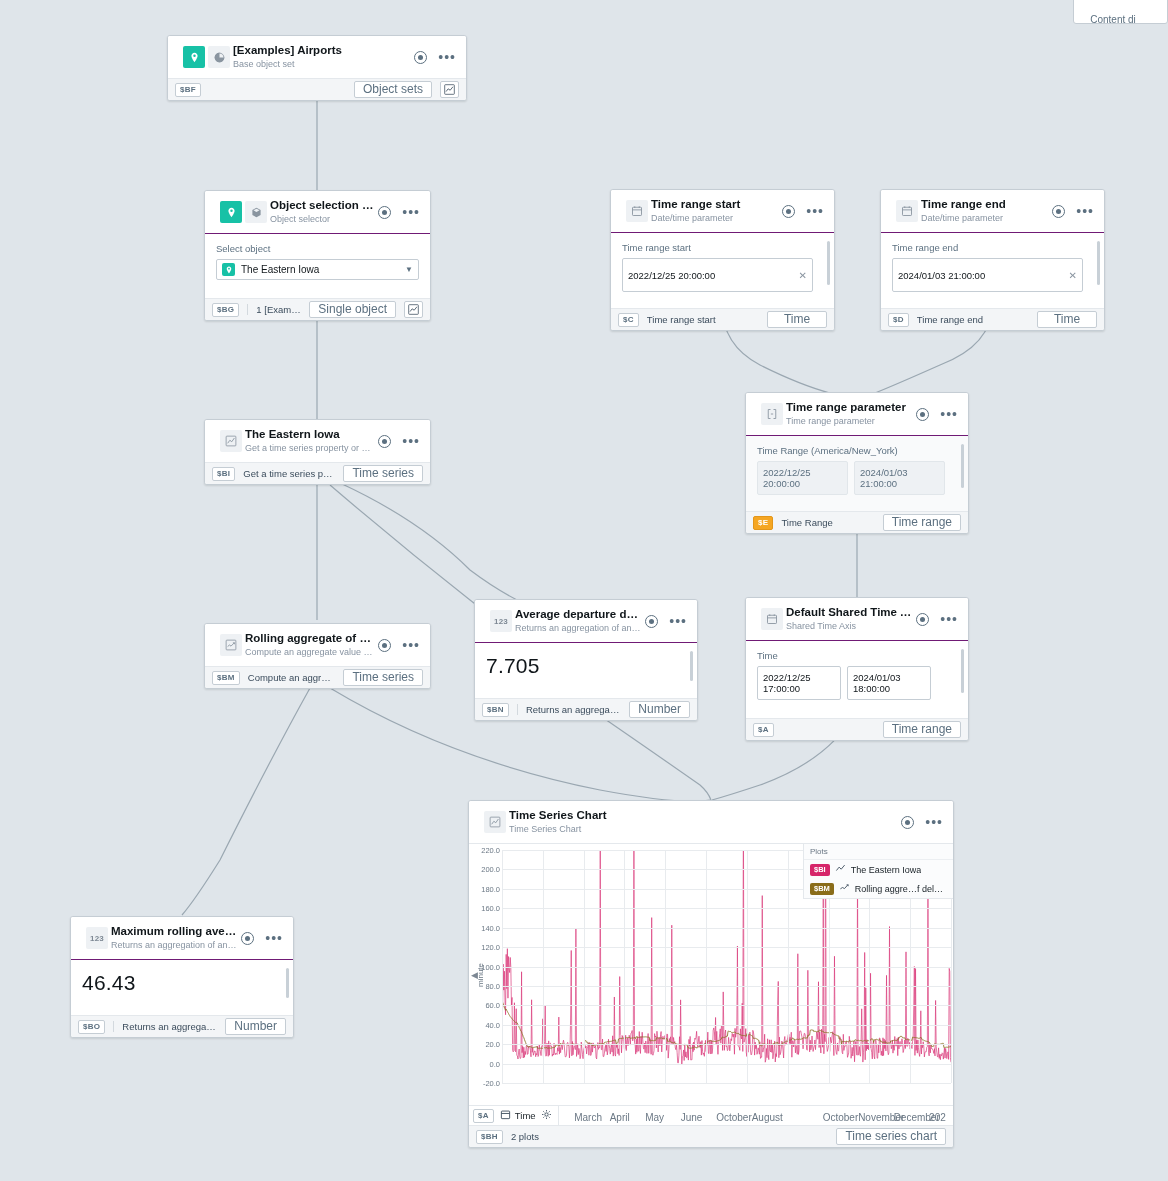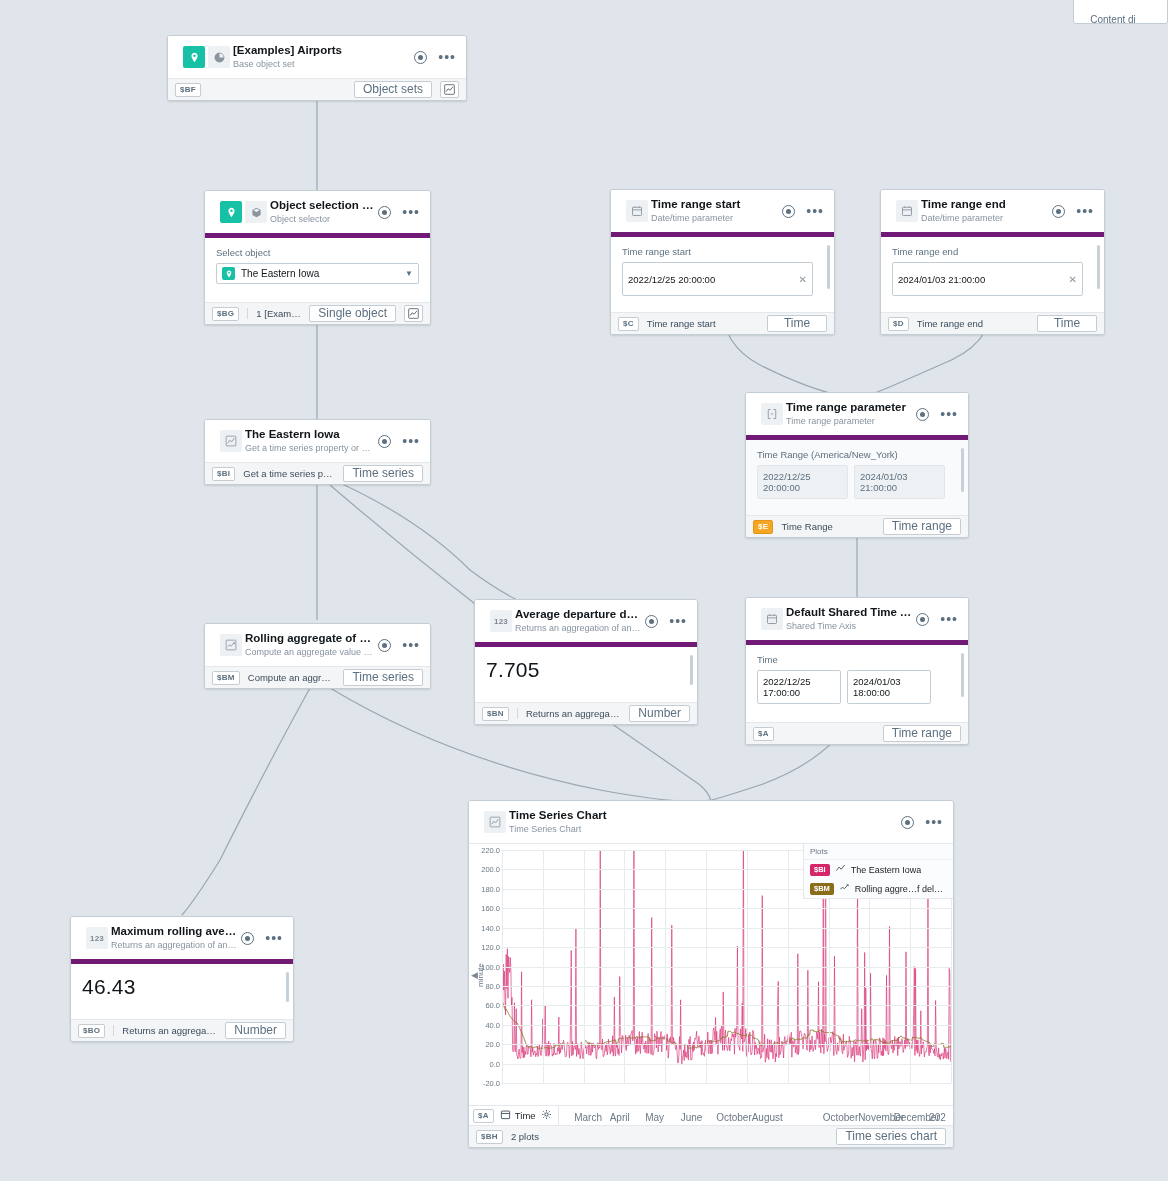--- a/index.html
+++ b/index.html
@@ -41,21 +41,21 @@
   .nicon.grey { background:#eef1f4; color:#8a95a0; }
   .nicon.plain { background:#eef1f4; color:#7d8894; font-size:8px; font-weight:bold; letter-spacing:.2px; }
   .ntitle-wrap { flex:1 1 auto; min-width:0; }
   .ntitle { font-size:11.5px; font-weight:bold; color:#10161a; line-height:13px; white-space:nowrap; overflow:hidden; text-overflow:ellipsis;}
   .nsub { font-size:9px; color:#8793a1; line-height:12px; margin-top:1px; white-space:nowrap; overflow:hidden; text-overflow:ellipsis;}
   .nact { display:flex; align-items:center; gap:11px; flex:0 0 auto; color:#5c7080; }
   .dot-target { width:13px; height:13px; border-radius:50%; border:1.4px solid #5c7080; position:relative; }
   .dot-target::after { content:""; position:absolute; left:50%; top:50%; width:5px; height:5px; margin:-2.5px 0 0 -2.5px; border-radius:50%; background:#5c7080; }
   .ellipsis { font-size:14px; letter-spacing:1px; line-height:8px; color:#5c7080; }
 
-  .node-body { padding:9px 11px 10px 11px; border-top:5px solid #701a75; background:#fff; position:relative; }
+  .node-body { padding:9px 11px 10px 11px; border-top:1px solid #701a75; background:#fff; position:relative; }
   .body-label { font-size:9.5px; color:#5c7080; margin-bottom:5px; }
   .field {
     border:1px solid #c5cdd4; border-radius:2px; background:#fff;
     height:19px; display:flex; align-items:center; padding:16px 5px;
     font-size:9.5px; color:#10161a;
   }
   .field .x { margin-left:auto; color:#8a95a0; font-size:10px; }
   .field.ro { background:#eef1f4; border-color:#e1e6ea; color:#5c7080; }
   .field-row { display:flex; gap:6px; }
   .field-row > .field { flex:1 1 0; }

